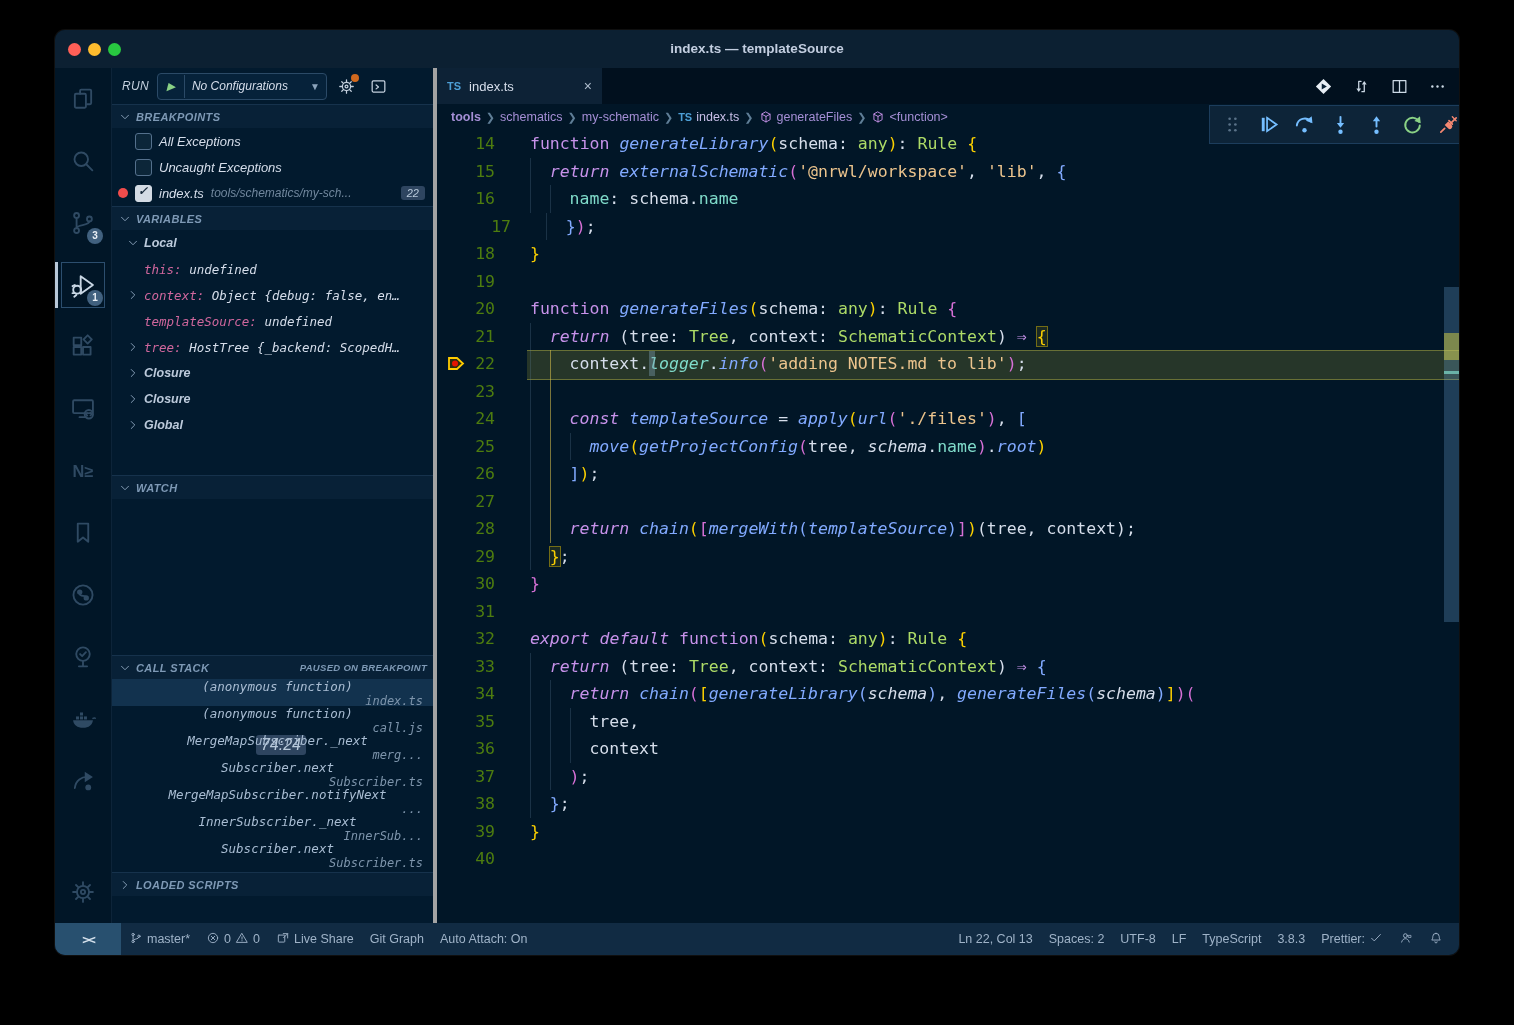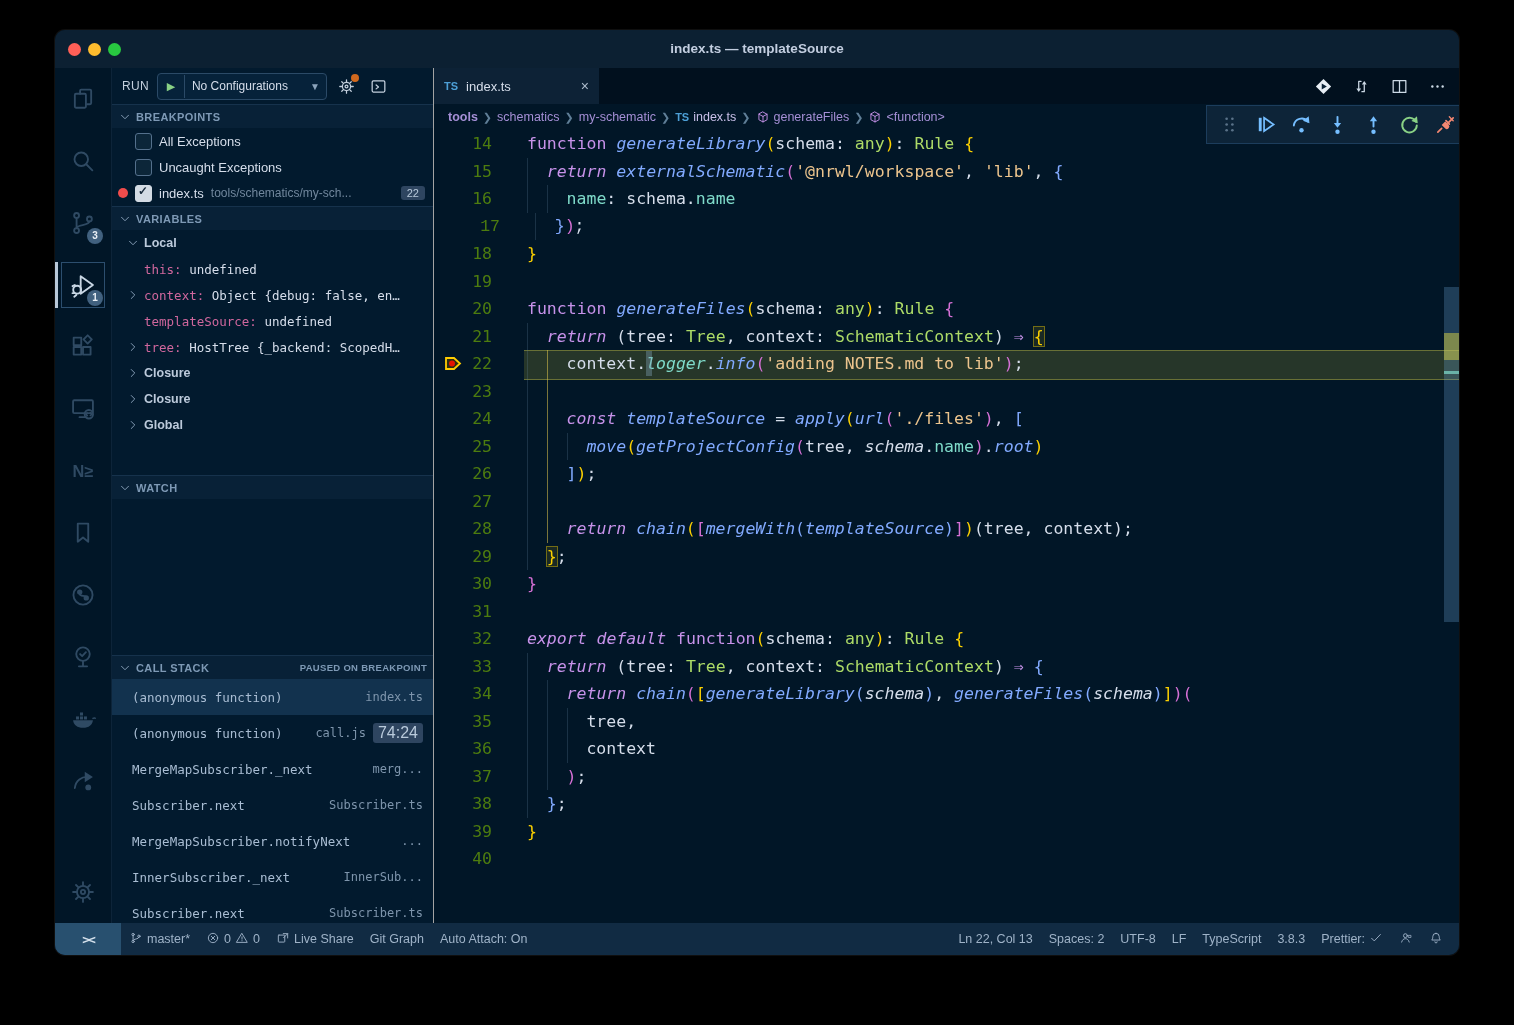--- a/index.html
+++ b/index.html
@@ -17,21 +17,21 @@
   #activitybar{width:56px;background:#011627;border-right:1px solid #0d2439;position:relative;flex:none;}
   .act-item{position:relative;width:56px;height:62px;display:flex;align-items:center;justify-content:center;color:#2f4a63;}
   .act-item svg{width:28px;height:28px;}
   .act-item.active{color:#c9d7e4;}
   .act-item.active::before{content:"";position:absolute;left:0;top:8px;bottom:8px;width:3px;background:#b8c8d8;}
   .act-item.active .act-box{position:absolute;left:6px;top:8px;right:6px;bottom:8px;border:1px solid #2c4e6e;}
   .act-badge{position:absolute;right:8px;bottom:10px;min-width:16px;height:16px;border-radius:8px;background:#41617f;
     color:#e9eff5;font-size:10px;line-height:16px;text-align:center;font-weight:bold;}
   #act-bottom{position:absolute;bottom:0;left:0;width:56px;}
   
-  #sidebar{width:321px;background:#021a2e;border-right:1px solid #a3a3a3;position:relative;flex:none;overflow:hidden;}
+  #sidebar{width:321px;background:#021a2e;border-right:4px solid #a3a3a3;position:relative;flex:none;overflow:hidden;font-style:italic;}
   #run-toolbar{height:36px;display:flex;align-items:center;padding:0 10px;gap:8px;}
   #run-label{color:#c3cfdd;font-size:12px;letter-spacing:.3px;}
   #run-config{flex:0 0 168px;height:25px;border:1px solid #2b4a67;border-radius:4px;display:flex;align-items:center;
     background:#06223a;color:#d6deeb;font-size:12px;}
   #run-config .playwrap{width:26px;text-align:center;border-right:1px solid #2b4a67;color:#89d185;font-size:11px;line-height:23px;}
   #run-config .cfg-text{flex:1;padding-left:7px;white-space:nowrap;overflow:hidden;}
   #run-config .chev{padding:0 6px;color:#8ba3bb;font-size:10px;}
   .toolbtn{position:relative;color:#c3cfdd;display:flex;align-items:center;justify-content:center;width:24px;height:24px;}
   .toolbtn svg{width:19px;height:19px;}
   .gear-dot{position:absolute;right:0;top:0;width:8px;height:8px;border-radius:50%;background:#d1691e;}
@@ -46,22 +46,22 @@
   .checkbox.checked::after{content:"✓";position:absolute;left:2px;top:-2px;color:#17293a;font-size:12px;font-weight:bold;}
   .bp-dot{width:10px;height:10px;border-radius:50%;background:#f14c4c;flex:none;margin-left:-2px;}
   .bp-spacer{width:10px;flex:none;margin-left:-2px;}
   .row-detail{color:#71879d;font-size:12px;overflow:hidden;text-overflow:ellipsis;}
   .row-badge{margin-left:auto;background:#2e4560;color:#b9cadb;border-radius:3px;font-size:11px;padding:1px 6px;flex:none;}
   .var-row{height:26px;display:flex;align-items:center;padding:0 8px;font-family:"DejaVu Sans Mono",monospace;
     font-size:12.5px;color:#d6deeb;white-space:nowrap;overflow:hidden;}
   .var-key{color:#d0679d;}
   .scope-row{height:26px;display:flex;align-items:center;gap:4px;padding:0 8px;color:#bccadb;font-size:12.5px;font-weight:bold;}
   .chev-svg{width:14px;height:14px;color:#8ba3bb;flex:none;}
-  .cs-row{height:36px;display:flex;align-items:center;padding:0 10px 0 20px;
-    font-family:"DejaVu Sans Mono",monospace;font-size:12.5px;color:#a9bdd3;white-space:nowrap;}
+  .cs-row{height:27px;display:flex;align-items:center;padding:0 10px 0 20px;
+    font-family:"DejaVu Sans Mono",monospace;font-size:12.5px;color:#a9bdd3;white-space:nowrap;flex-direction:column;}
   .cs-row.selected{background:#12324e;}
   .cs-file{margin-left:auto;color:#7e95ac;font-size:12px;padding-left:8px;}
   .cs-badge{margin-left:7px;background:#2e4560;color:#b9cadb;border-radius:3px;font-size:16px;padding:1px 5px;
     font-family:"Liberation Sans",sans-serif;flex:none;}
   .spacer{width:100%;}
   
   #editor{flex:1;position:relative;background:#011627;overflow:hidden;}
   #tabbar{position:absolute;left:0;top:0;right:0;height:36px;background:#01101e;display:flex;}
   #tab-active{width:145px;background:#0d2236;display:flex;align-items:center;gap:8px;padding:0 10px;border-right:1px solid #01101e;}
   .ts-ico{color:#4d9fd6;font-size:11px;font-weight:bold;}
@@ -444,21 +444,21 @@
                 <path d="M5 7.3l7 3.7 7-3.7M12 11v9.5"></path>
               </svg></span>
             <span>&lt;function&gt;</span>
           </span>
         </div>
       <div id="code">
           <div id="current-line-band" style="top: 220px;"></div>
           <div class="code-line" style="top: 0px; position: absolute; left: 0px; right: 15px;"><span class="ln">14</span><span class="line-text" style="left: 93px;"><span class="tk c-p">function </span><span class="tk c-fi">generateLibrary</span><span class="tk c-gold">(</span><span class="tk c-w">schema</span><span class="tk c-w">: </span><span class="tk c-g">any</span><span class="tk c-gold">)</span><span class="tk c-w">: </span><span class="tk c-g">Rule</span><span class="tk c-gold"> {</span></span></div>
           <div class="code-line" style="top: 27.5px; position: absolute; left: 0px; right: 15px;"><span class="ln">15</span><span class="guide" style="left: 93px;"></span><span class="line-text" style="left: 112.8px;"><span class="tk c-pi">return </span><span class="tk c-fi">externalSchematic</span><span class="tk c-pink">(</span><span class="tk c-s">'@nrwl/workspace'</span><span class="tk c-w">, </span><span class="tk c-s">'lib'</span><span class="tk c-w">, </span><span class="tk c-b">{</span></span></div>
           <div class="code-line" style="top: 55px; position: absolute; left: 0px; right: 15px;"><span class="ln">16</span><span class="guide" style="left: 93px;"></span><span class="guide" style="left: 112.8px;"></span><span class="line-text" style="left: 132.6px;"><span class="tk c-t">name</span><span class="tk c-w">: </span><span class="tk c-w">schema</span><span class="tk c-w">.</span><span class="tk c-t">name</span></span></div>
-          <div class="code-line" style="top: 82.5px; position: absolute; left: 8px; right: 15px; font-family: Liberation Mono, monospace;"><span class="ln">17</span><span class="guide" style="left: 93px;"></span><span class="line-text" style="left: 112.8px;"><span class="tk c-b">}</span><span class="tk c-pink">)</span><span class="tk c-w">;</span></span></div>
+          <div class="code-line" style="top: 82.5px; position: absolute; left: 16px; right: 15px;"><span class="ln">17</span><span class="guide" style="left: 93px;"></span><span class="line-text" style="left: 112.8px;"><span class="tk c-b">}</span><span class="tk c-pink">)</span><span class="tk c-w">;</span></span></div>
           <div class="code-line" style="top: 110px; position: absolute; left: 0px; right: 15px;"><span class="ln">18</span><span class="line-text" style="left: 93px;"><span class="tk c-gold">}</span></span></div>
           <div class="code-line" style="top: 137.5px; position: absolute; left: 0px; right: 15px;"><span class="ln">19</span><span class="line-text" style="left: 93px;"></span></div>
           <div class="code-line" style="top: 165px; position: absolute; left: 0px; right: 15px;"><span class="ln">20</span><span class="line-text" style="left: 93px;"><span class="tk c-p">function </span><span class="tk c-fi">generateFiles</span><span class="tk c-gold">(</span><span class="tk c-w">schema</span><span class="tk c-w">: </span><span class="tk c-g">any</span><span class="tk c-gold">)</span><span class="tk c-w">: </span><span class="tk c-g">Rule</span><span class="tk c-pink"> {</span></span></div>
           <div class="code-line" style="top: 192.5px; position: absolute; left: 0px; right: 15px;"><span class="ln">21</span><span class="guide" style="left: 93px;"></span><span class="line-text" style="left: 112.8px;"><span class="tk c-pi">return </span><span class="tk c-w">(</span><span class="tk c-w">tree</span><span class="tk c-w">: </span><span class="tk c-g">Tree</span><span class="tk c-w">, </span><span class="tk c-w">context</span><span class="tk c-w">: </span><span class="tk c-g">SchematicContext</span><span class="tk c-w">)</span><span class="tk c-p"> ⇒ </span><span class="tk c-gold c-boxed">{</span></span></div>
           <div class="code-line" style="top: 220px; position: absolute; left: 0px; right: 15px;"><span class="ln">22</span><span class="guide" style="left: 93px;"></span><span class="guide gold" style="left: 112.8px;"></span><span class="line-text" style="left: 132.6px;"><span class="tk c-w">context</span><span class="tk c-w">.</span><span class="tk c-ti">logger</span><span class="tk c-w">.</span><span class="tk c-fi">info</span><span class="tk c-pink">(</span><span class="tk c-s">'adding NOTES.md to lib'</span><span class="tk c-pink">)</span><span class="tk c-w">;</span></span><span id="frame-arrow" style="top: 0px;"><svg viewBox="0 0 22 27">
                 <path d="M3 8h8l6 5.5L11 19H3z" fill="rgba(80,65,0,0.55)" stroke="#ffcc00" stroke-width="1.8"></path>
                 <circle cx="9" cy="13.5" r="3" fill="#e51400"></circle>
               </svg></span><span id="cursor" style="left: 211.8px; top: 1px;"></span></div>
           <div class="code-line" style="top: 247.5px; position: absolute; left: 0px; right: 15px;"><span class="ln">23</span><span class="guide" style="left: 93px;"></span><span class="guide gold" style="left: 112.8px;"></span><span class="line-text" style="left: 132.6px;"></span></div>
           <div class="code-line" style="top: 275px; position: absolute; left: 0px; right: 15px;"><span class="ln">24</span><span class="guide" style="left: 93px;"></span><span class="guide gold" style="left: 112.8px;"></span><span class="line-text" style="left: 132.6px;"><span class="tk c-pi">const </span><span class="tk c-fi">templateSource</span><span class="tk c-w"> = </span><span class="tk c-fi">apply</span><span class="tk c-gold">(</span><span class="tk c-fi">url</span><span class="tk c-pink">(</span><span class="tk c-s">'./files'</span><span class="tk c-pink">)</span><span class="tk c-w">, </span><span class="tk c-b">[</span></span></div>

